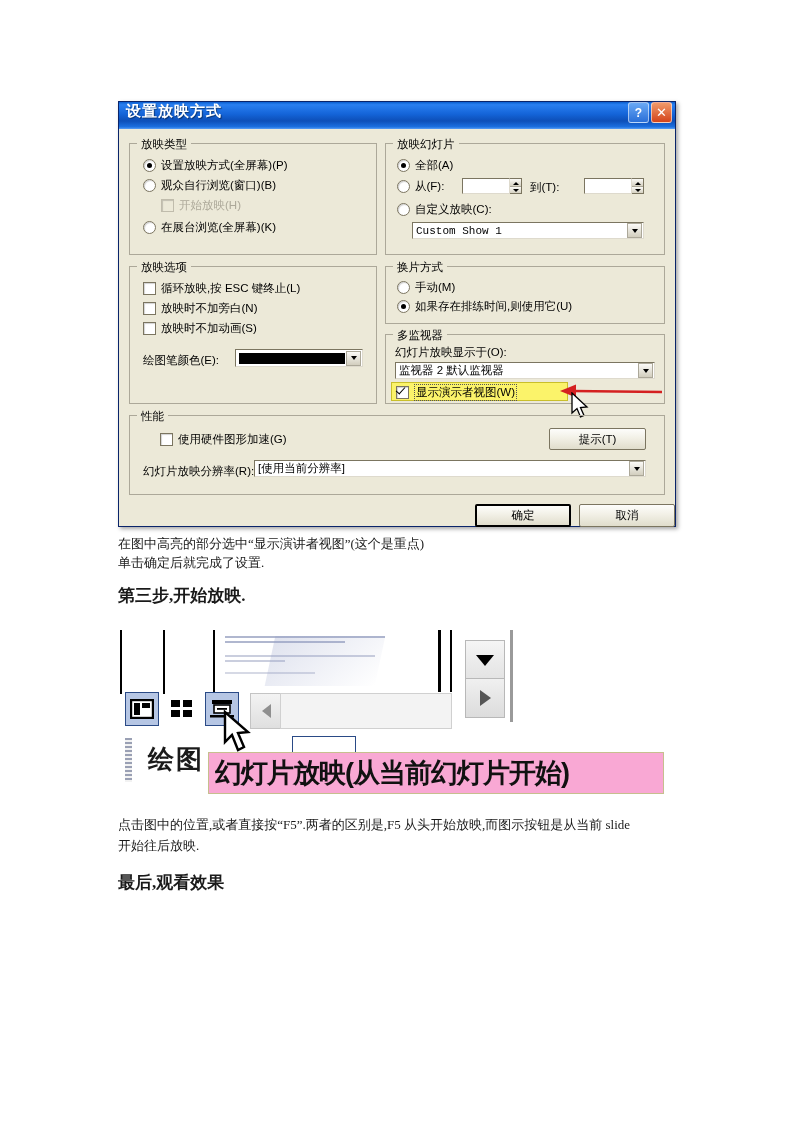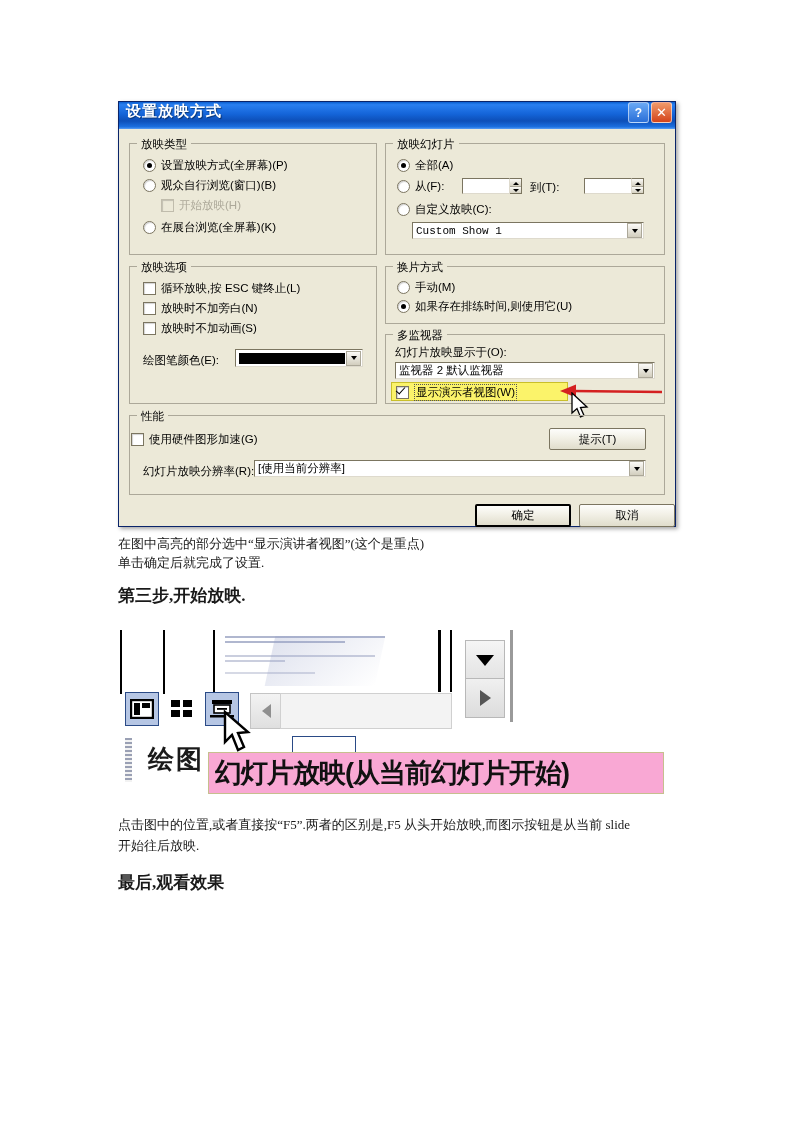--- a/index.html
+++ b/index.html
@@ -401,21 +401,21 @@
       </svg>
 
       <svg class="cursor-arrow" style="left:185px; top:57px;" width="22" height="30" viewBox="0 0 22 30">
         <polygon points="1,1 1,21 6,16.5 9.5,25 13,23.5 9.5,15.5 16,15" fill="#ffffff" stroke="#000000" stroke-width="1.3"></polygon>
       </svg>
     </div>
 
     <div class="group" style="left:10px; top:286px; width:534px; height:78px;">
       <div class="legend">性能</div>
 
-      <div class="row" style="position:absolute;left:1px;top:16px;">
+      <div class="row" style="position:absolute;left:30px;top:16px;">
         <span class="cbox"></span>
         <span class="lbl">使用硬件图形加速(G)</span>
       </div>
 
       <div class="btn" style="position:absolute;left:419px;top:12px;width:97px;height:22px;text-align:center;">提示(T)</div>
 
       <div class="lbl" style="position:absolute;left:13px;top:48px;">幻灯片放映分辨率(R):</div>
       <div class="combo" style="position:absolute;left:124px;top:44px;width:392px;">
         <span class="val">[使用当前分辨率]</span>
         <span class="combo-arrow"></span>

